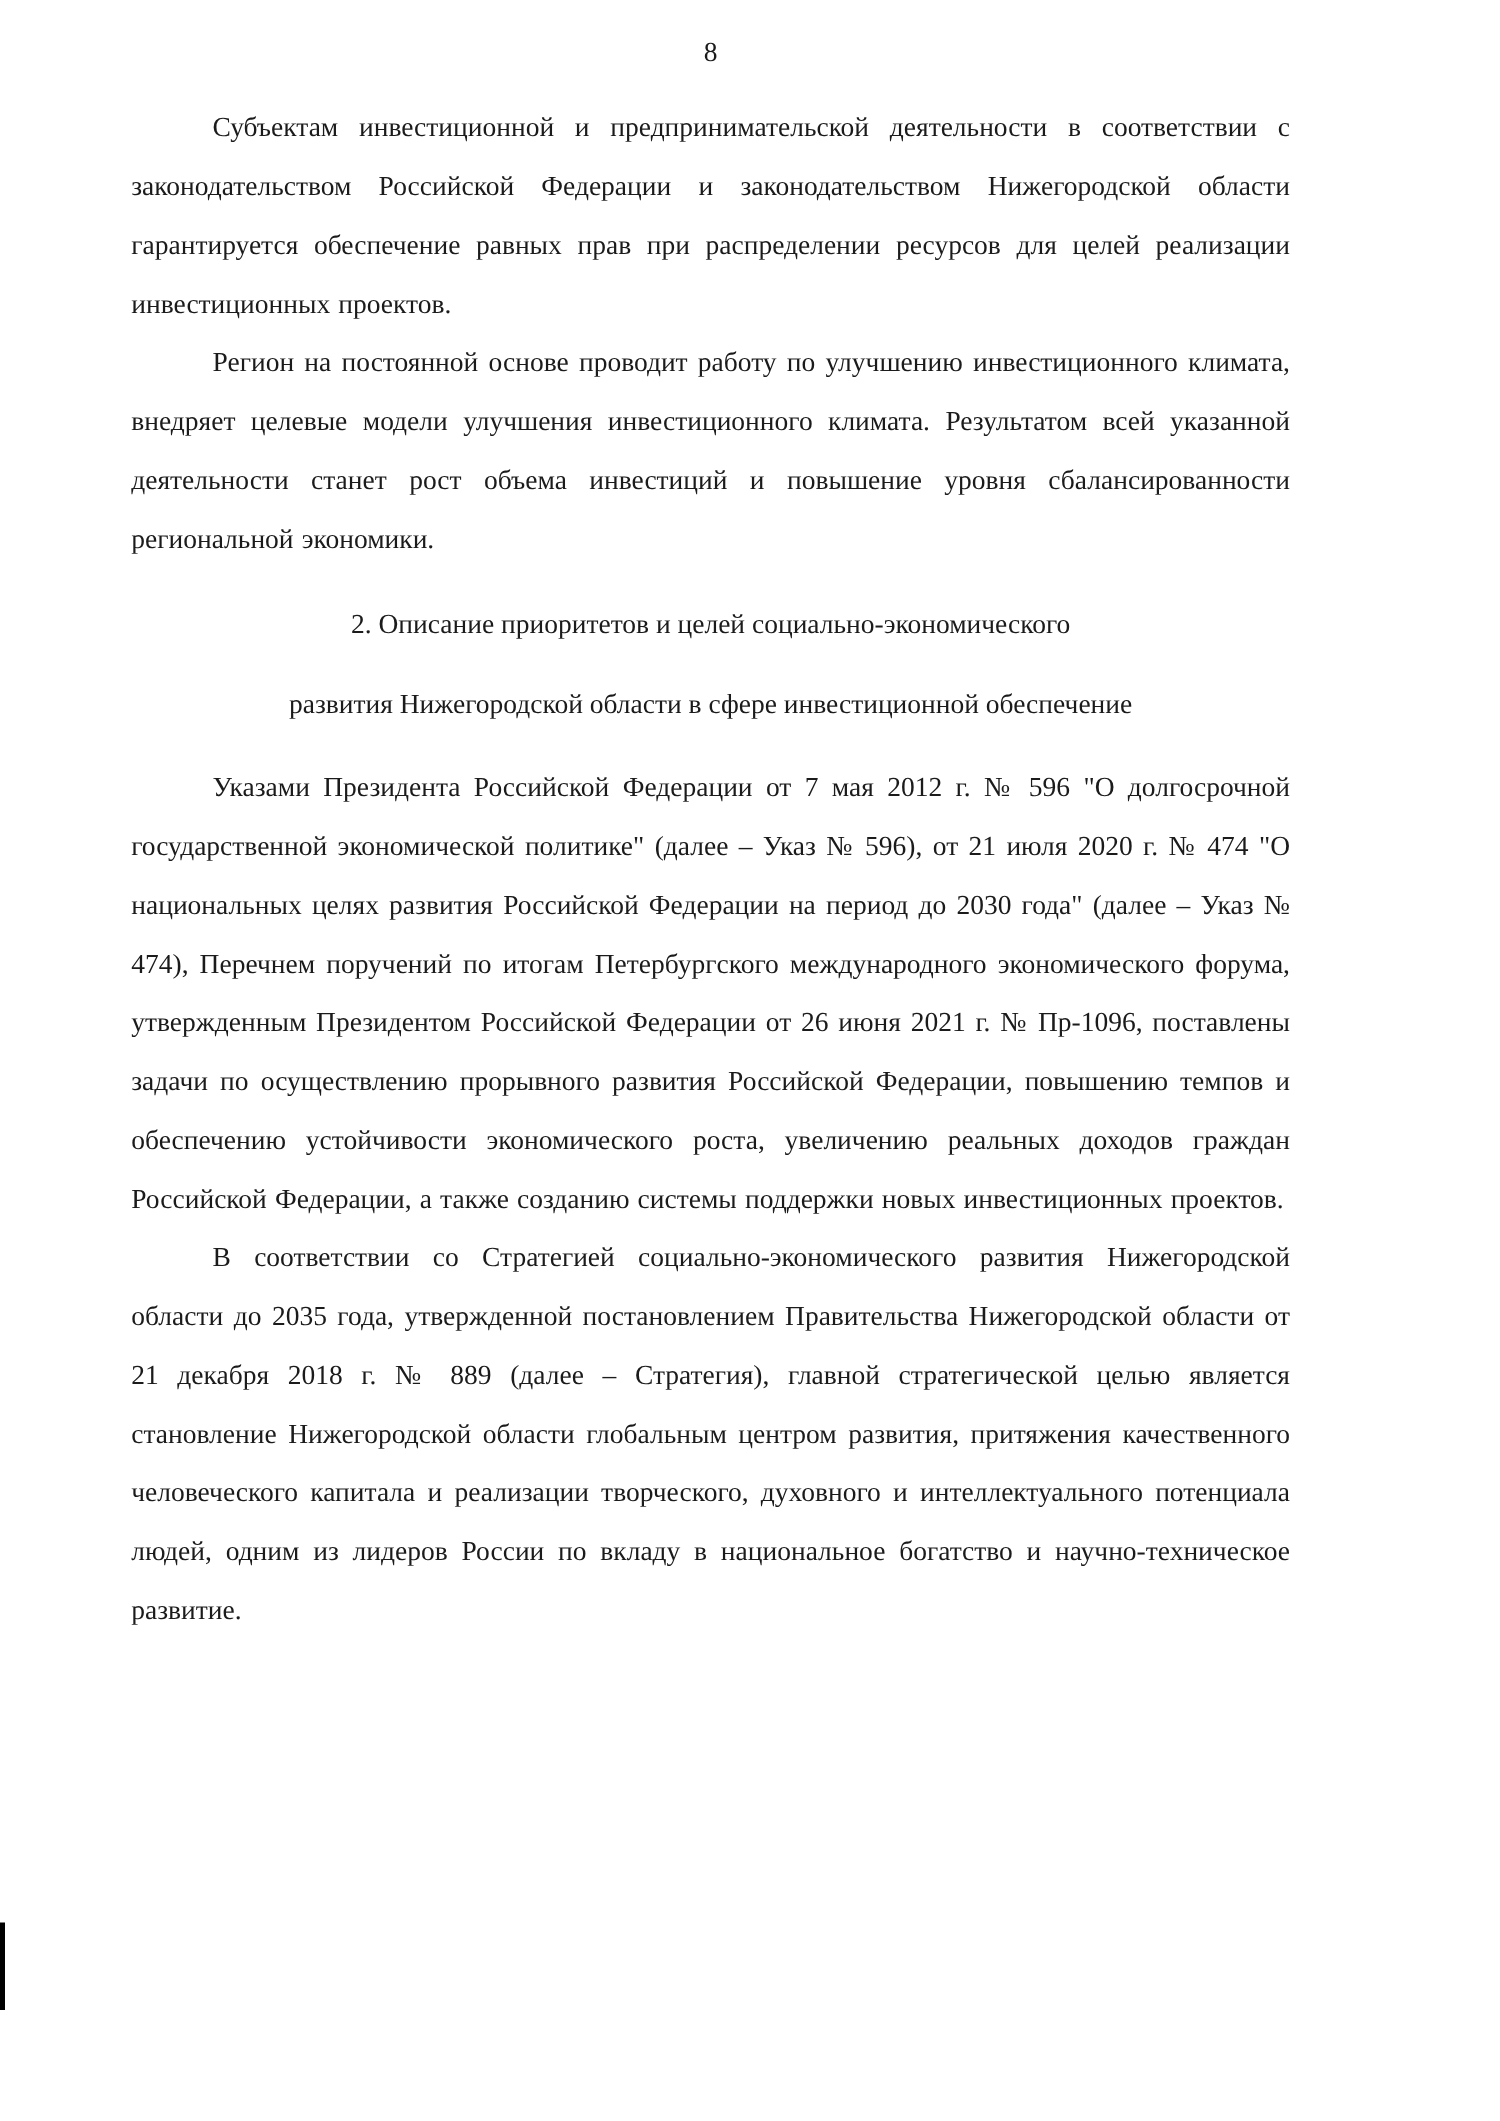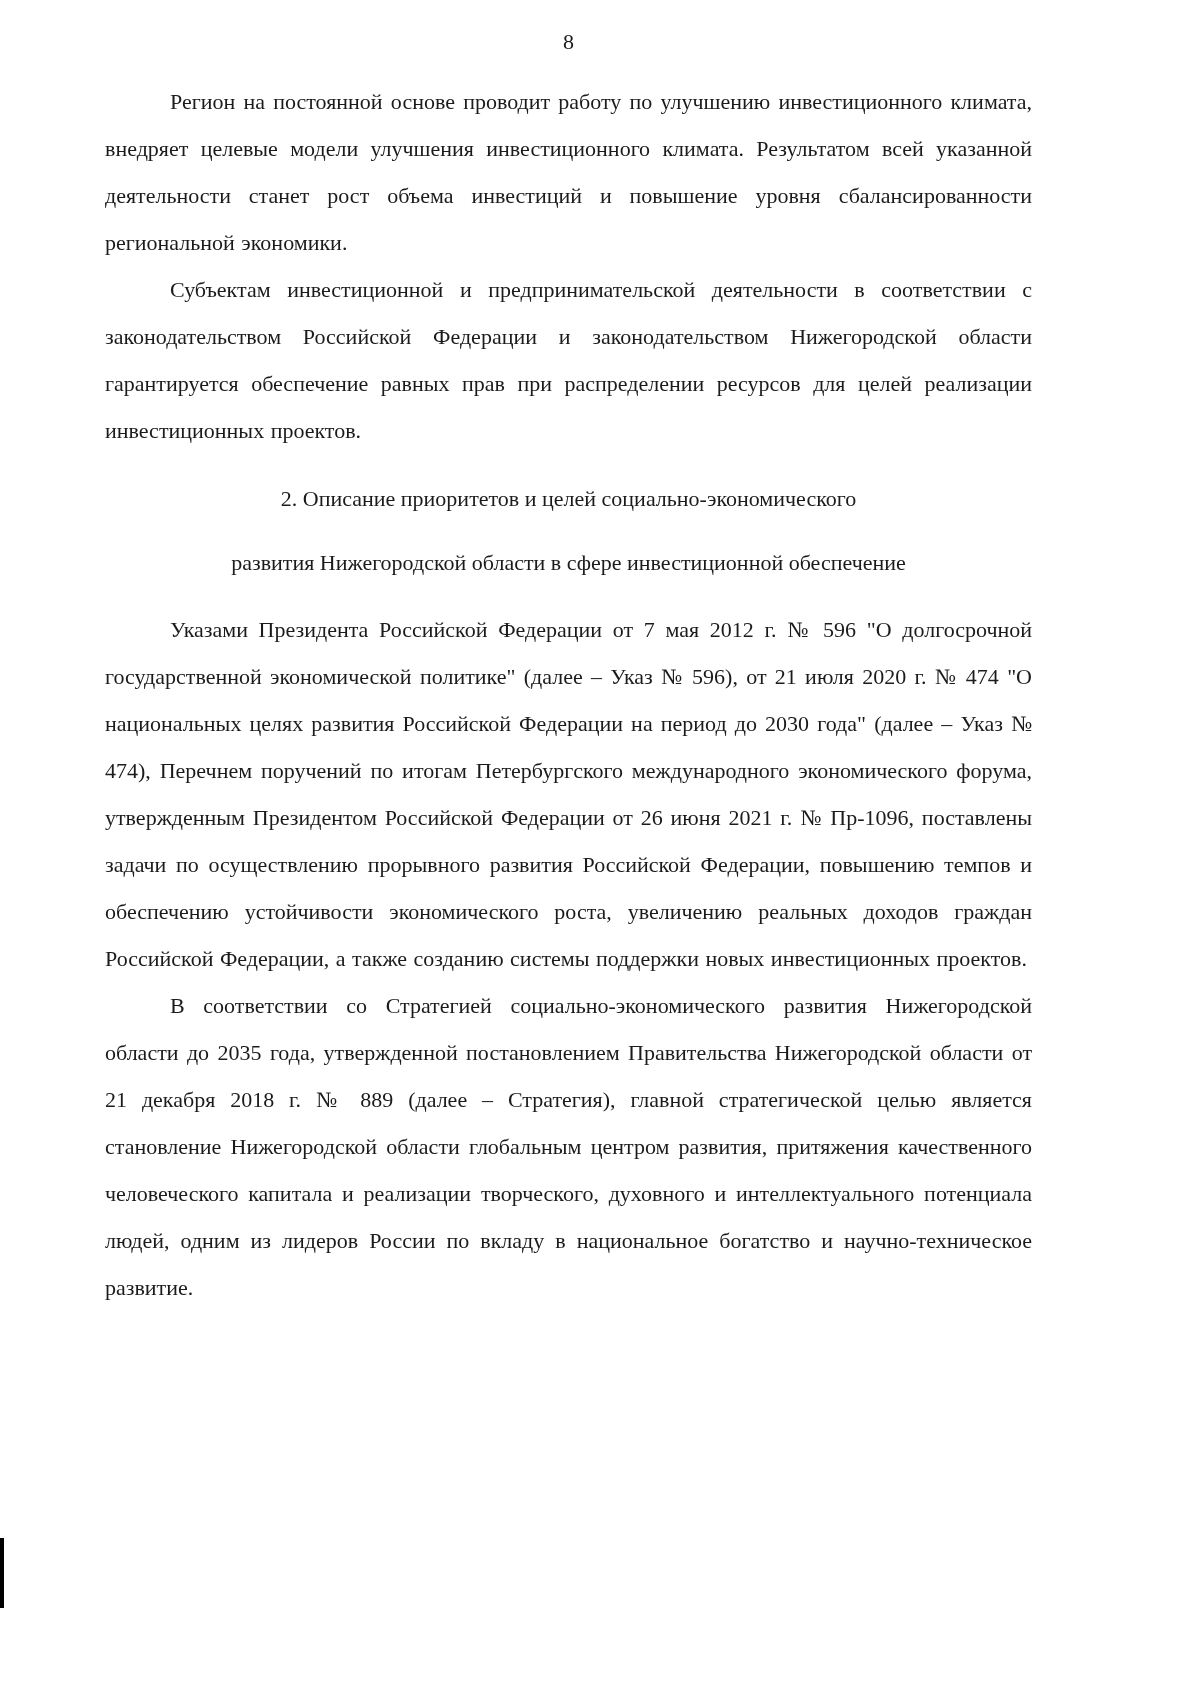--- a/index.html
+++ b/index.html
@@ -58,23 +58,23 @@
 </style>
 </head>
 <body>
 
 <div class="page">
   <div class="scan-artifact"></div>
   <div class="content">
 
     <div class="page-number">8</div>
 
+    <p class="para">Субъектам инвестиционной и предпринимательской деятельности в соответствии с законодательством Российской Федерации и законодательством Нижегородской области гарантируется обеспечение равных прав при распределении ресурсов для целей реализации инвестиционных проектов.</p>
+
     <p class="para">Регион на постоянной основе проводит работу по улучшению инвестиционного климата, внедряет целевые модели улучшения инвестиционного климата. Результатом всей указанной деятельности станет рост объема инвестиций и повышение уровня сбалансированности региональной экономики.</p>
-
-    <p class="para">Субъектам инвестиционной и предпринимательской деятельности в соответствии с законодательством Российской Федерации и законодательством Нижегородской области гарантируется обеспечение равных прав при распределении ресурсов для целей реализации инвестиционных проектов.</p>
 
     <h2 class="heading">
       <span class="hline">2. Описание приоритетов и целей социально-экономического</span>
       <span class="hline">развития Нижегородской области в сфере инвестиционной обеспечение</span>
     </h2>
 
     <p class="para">Указами Президента Российской Федерации от 7 мая 2012 г. № 596 "О долгосрочной государственной экономической политике" (далее – Указ № 596), от 21 июля 2020 г. № 474 "О национальных целях развития Российской Федерации на период до 2030 года" (далее – Указ № 474), Перечнем поручений по итогам Петербургского международного экономического форума, утвержденным Президентом Российской Федерации от 26 июня 2021 г. № Пр-1096, поставлены задачи по осуществлению прорывного развития Российской Федерации, повышению темпов и обеспечению устойчивости экономического роста, увеличению реальных доходов граждан Российской Федерации, а также созданию системы поддержки новых инвестиционных проектов.</p>
 
     <p class="para">В соответствии со Стратегией социально-экономического развития Нижегородской области до 2035 года, утвержденной постановлением Правительства Нижегородской области от 21 декабря 2018 г. № 889 (далее – Стратегия), главной стратегической целью является становление Нижегородской области глобальным центром развития, притяжения качественного человеческого капитала и реализации творческого, духовного и интеллектуального потенциала людей, одним из лидеров России по вкладу в национальное богатство и научно-техническое развитие.</p>
 

